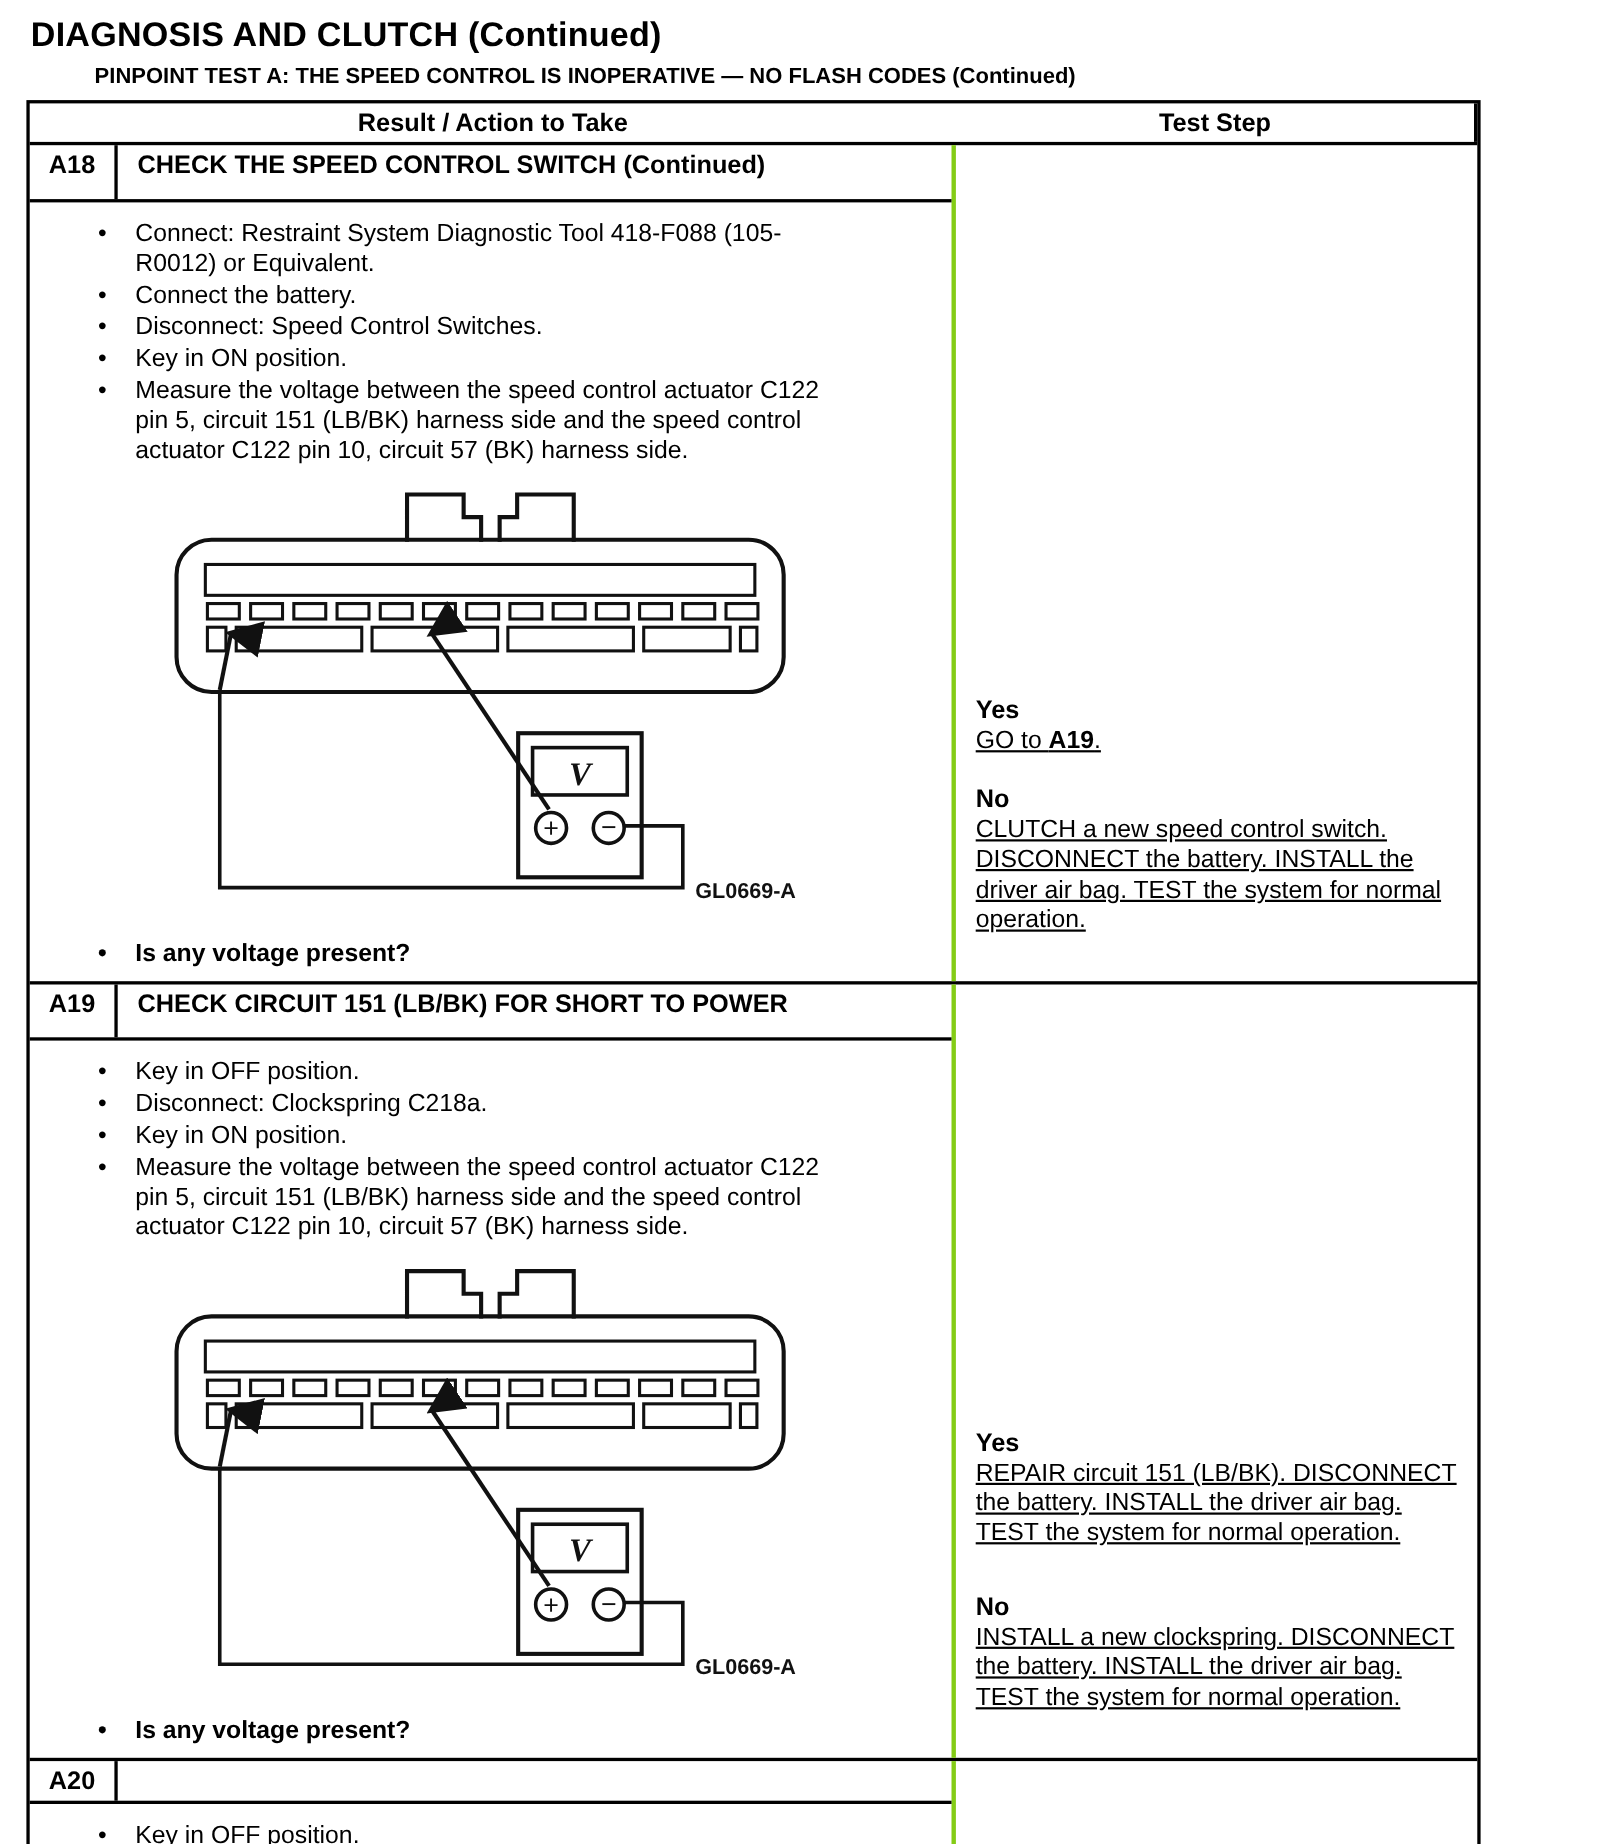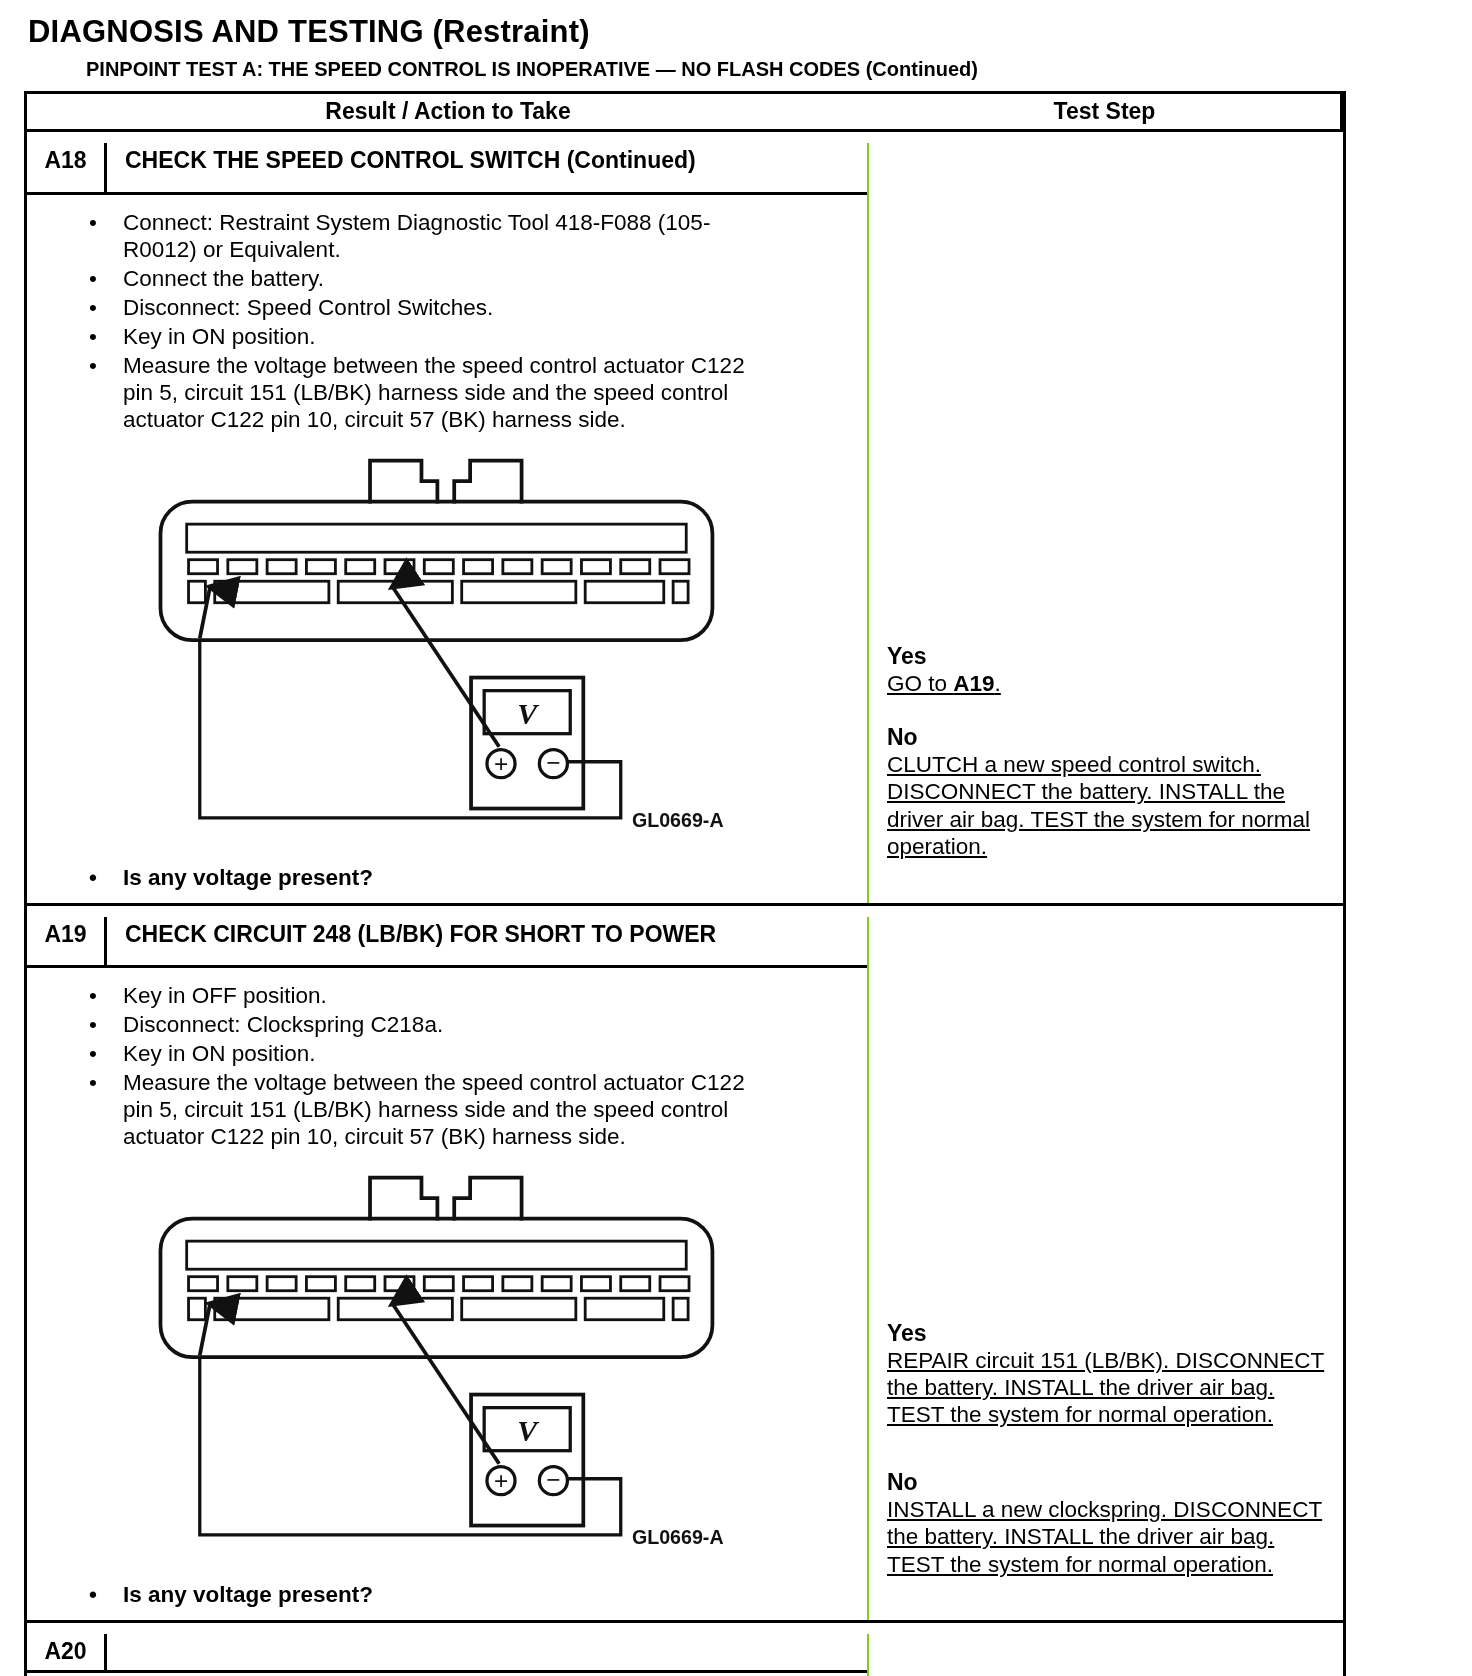--- a/index.html
+++ b/index.html
@@ -8,21 +8,21 @@
   .page { width:1472px; min-height:1676px; padding:8px 24px 10px 24px; position:relative; }
 
   .doc-title { font-size:31px; font-weight:bold; margin:6px 0 8px 4px; letter-spacing:0.2px; }
   .section-title { font-size:20px; font-weight:bold; margin:4px 0 10px 62px; }
 
   .ptable { width:1322px; border:3px solid #000; }
   .thead, .trow { display:grid; grid-template-columns:842px 1fr; }
   .th { font-weight:bold; font-size:23px; text-align:center; padding:4px 2px; }
   .th-left { border-right:3px solid #000; }
   .trow { border-top:3px solid #000; }
-  .tleft { border-right:2px solid #84cc16; display:flex; flex-direction:column;margin-top:11px; }
+  .tleft { border-right:4px solid #84cc16; display:flex; flex-direction:column; }
   .tbar { display:flex; border-bottom:3px solid #000; font-weight:bold; font-size:23px; }
   .tid { flex:0 0 80px; border-right:3px solid #000; text-align:center; padding:4px 0 5px 0; }
   .ttitle { flex:1; padding:4px 14px 17px 18px; line-height:1.2; }
   .tcontent { flex:1; padding:14px 18px 10px 60px; font-size:22.5px; }
   .step { display:flex; line-height:1.2; margin-bottom:2px; }
   .bullet { flex:0 0 36px; padding-left:2px; }
   .step-text { flex:1; max-width:648px; }
   .question { font-weight:bold; margin-top:12px; }
   .figure { margin:20px 0 12px 66px; }
 
@@ -33,21 +33,21 @@
   .action { line-height:1.22; max-width:452px;text-decoration:underline; }
 
   svg text { font-family:"Liberation Sans", sans-serif; }
   .meter-v { font-family:"Liberation Serif", serif; font-style:italic; font-weight:bold; }
 </style>
 </head>
 <body>
 
 <div class="page">
 
-  <div class="doc-title">DIAGNOSIS AND TESTING (Restraint)</div>
+  <div class="doc-title">DIAGNOSIS AND CLUTCH (Continued)</div>
   <div class="section-title">PINPOINT TEST A: THE SPEED CONTROL IS INOPERATIVE — NO FLASH CODES (Continued)</div>
 
   <div class="ptable">
 
     <div class="thead">
       <div class="th">Result / Action to Take</div>
       <div class="th th-left">Test Step</div>
     </div>
 
     <div class="trow">
@@ -149,21 +149,21 @@
         </div>
         <div class="verdict">No</div>
         <div class="action">CLUTCH a new speed control switch. DISCONNECT the battery. INSTALL the driver air bag. TEST the system for normal operation.</div>
       </div>
     </div>
 
     <div class="trow">
       <div class="tleft">
         <div class="tbar">
           <div class="tid">A19</div>
-          <div class="ttitle">CHECK CIRCUIT 248 (LB/BK) FOR SHORT TO POWER</div>
+          <div class="ttitle">CHECK CIRCUIT 151 (LB/BK) FOR SHORT TO POWER</div>
         </div>
         <div class="tcontent">
           <div class="step">
             <span class="bullet">•</span>
             <span class="step-text">Key in OFF position.</span>
           </div>
           <div class="step">
             <span class="bullet">•</span>
             <span class="step-text">Disconnect: Clockspring C218a.</span>
           </div>

